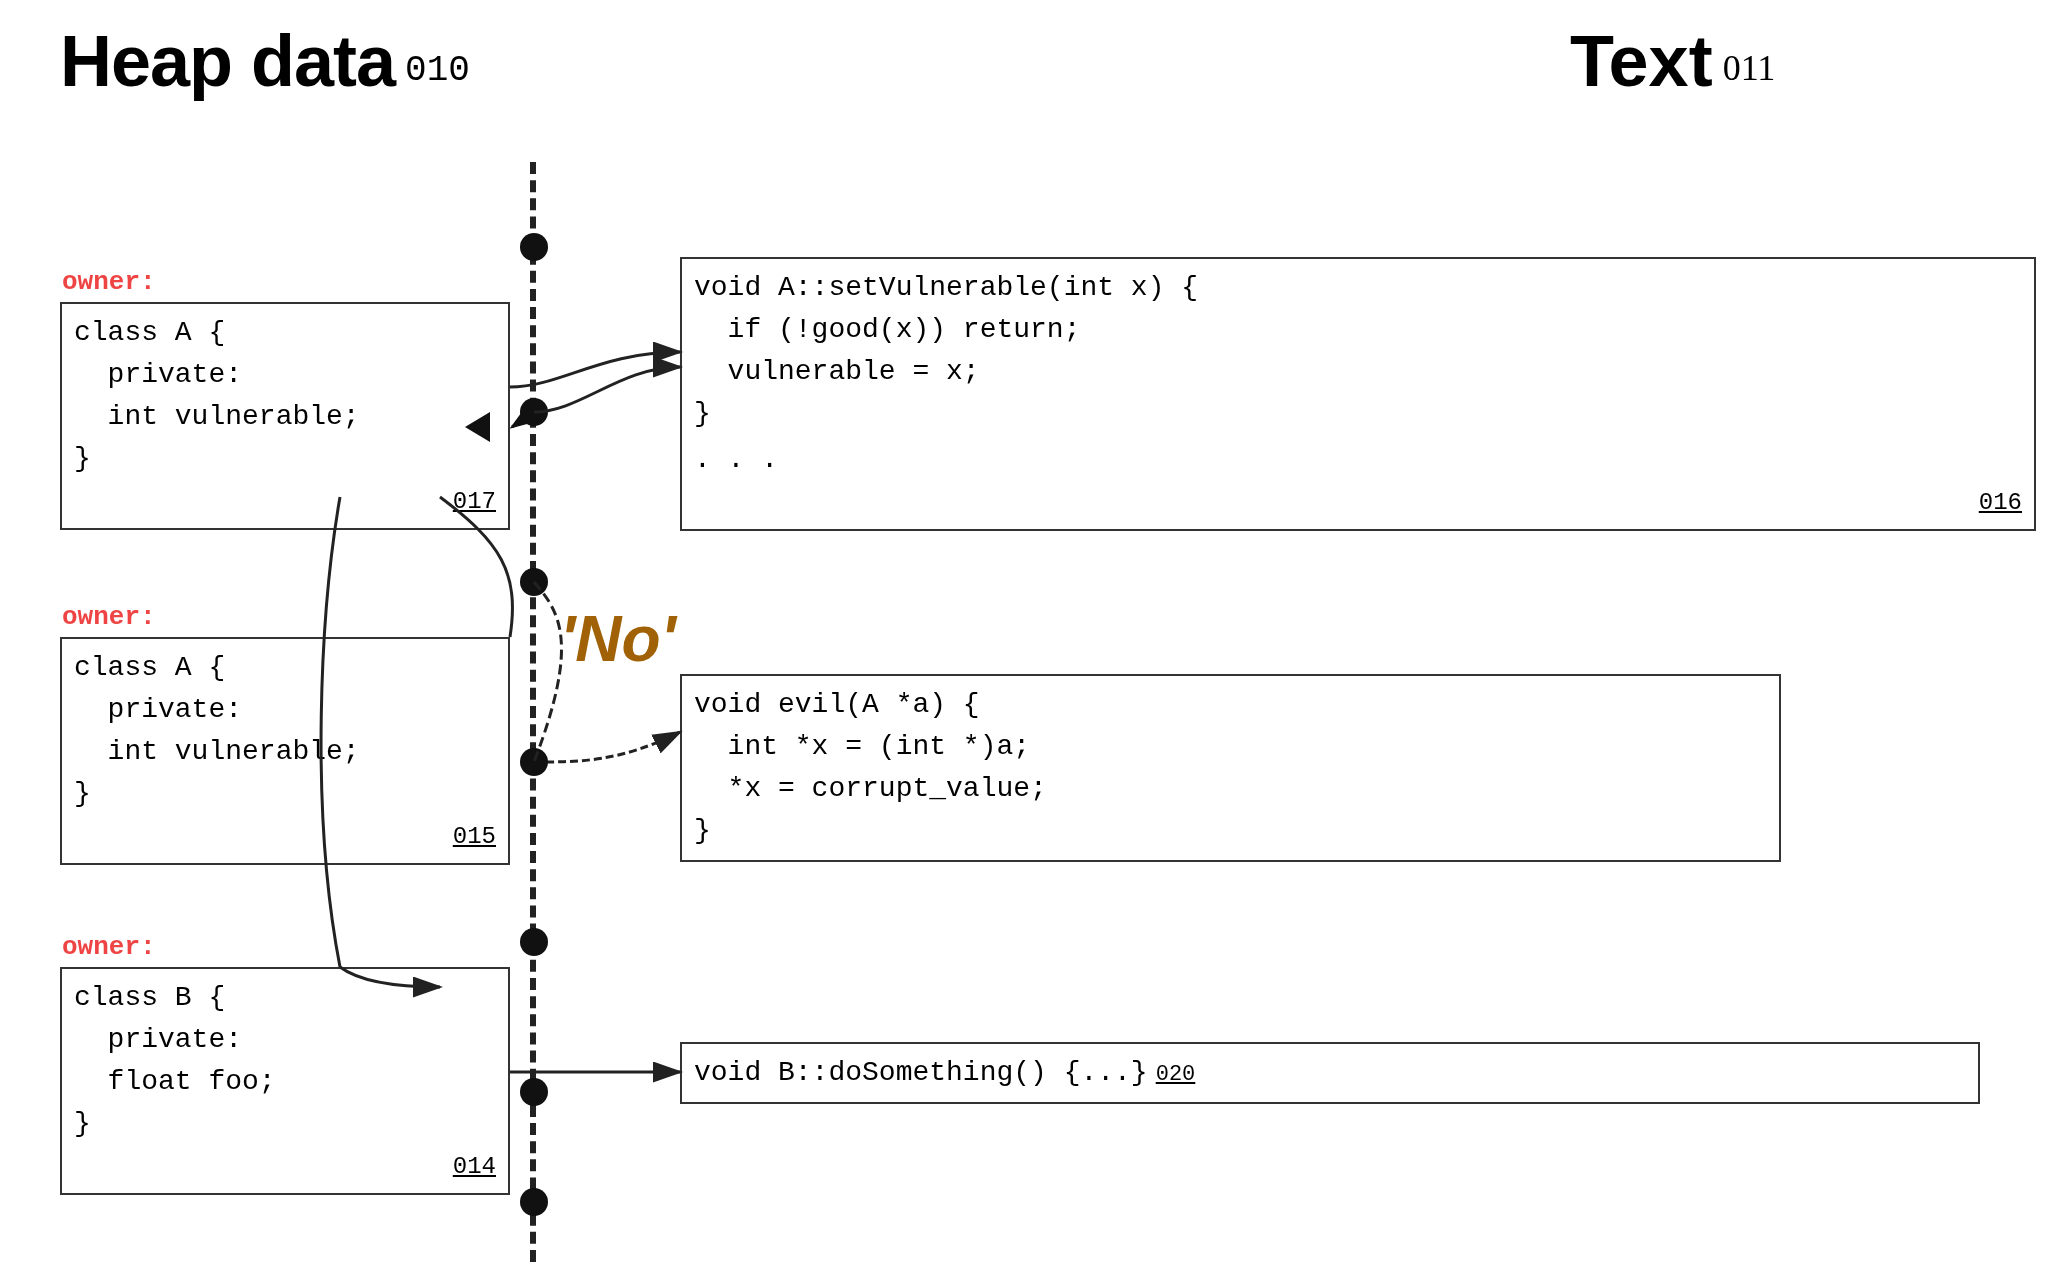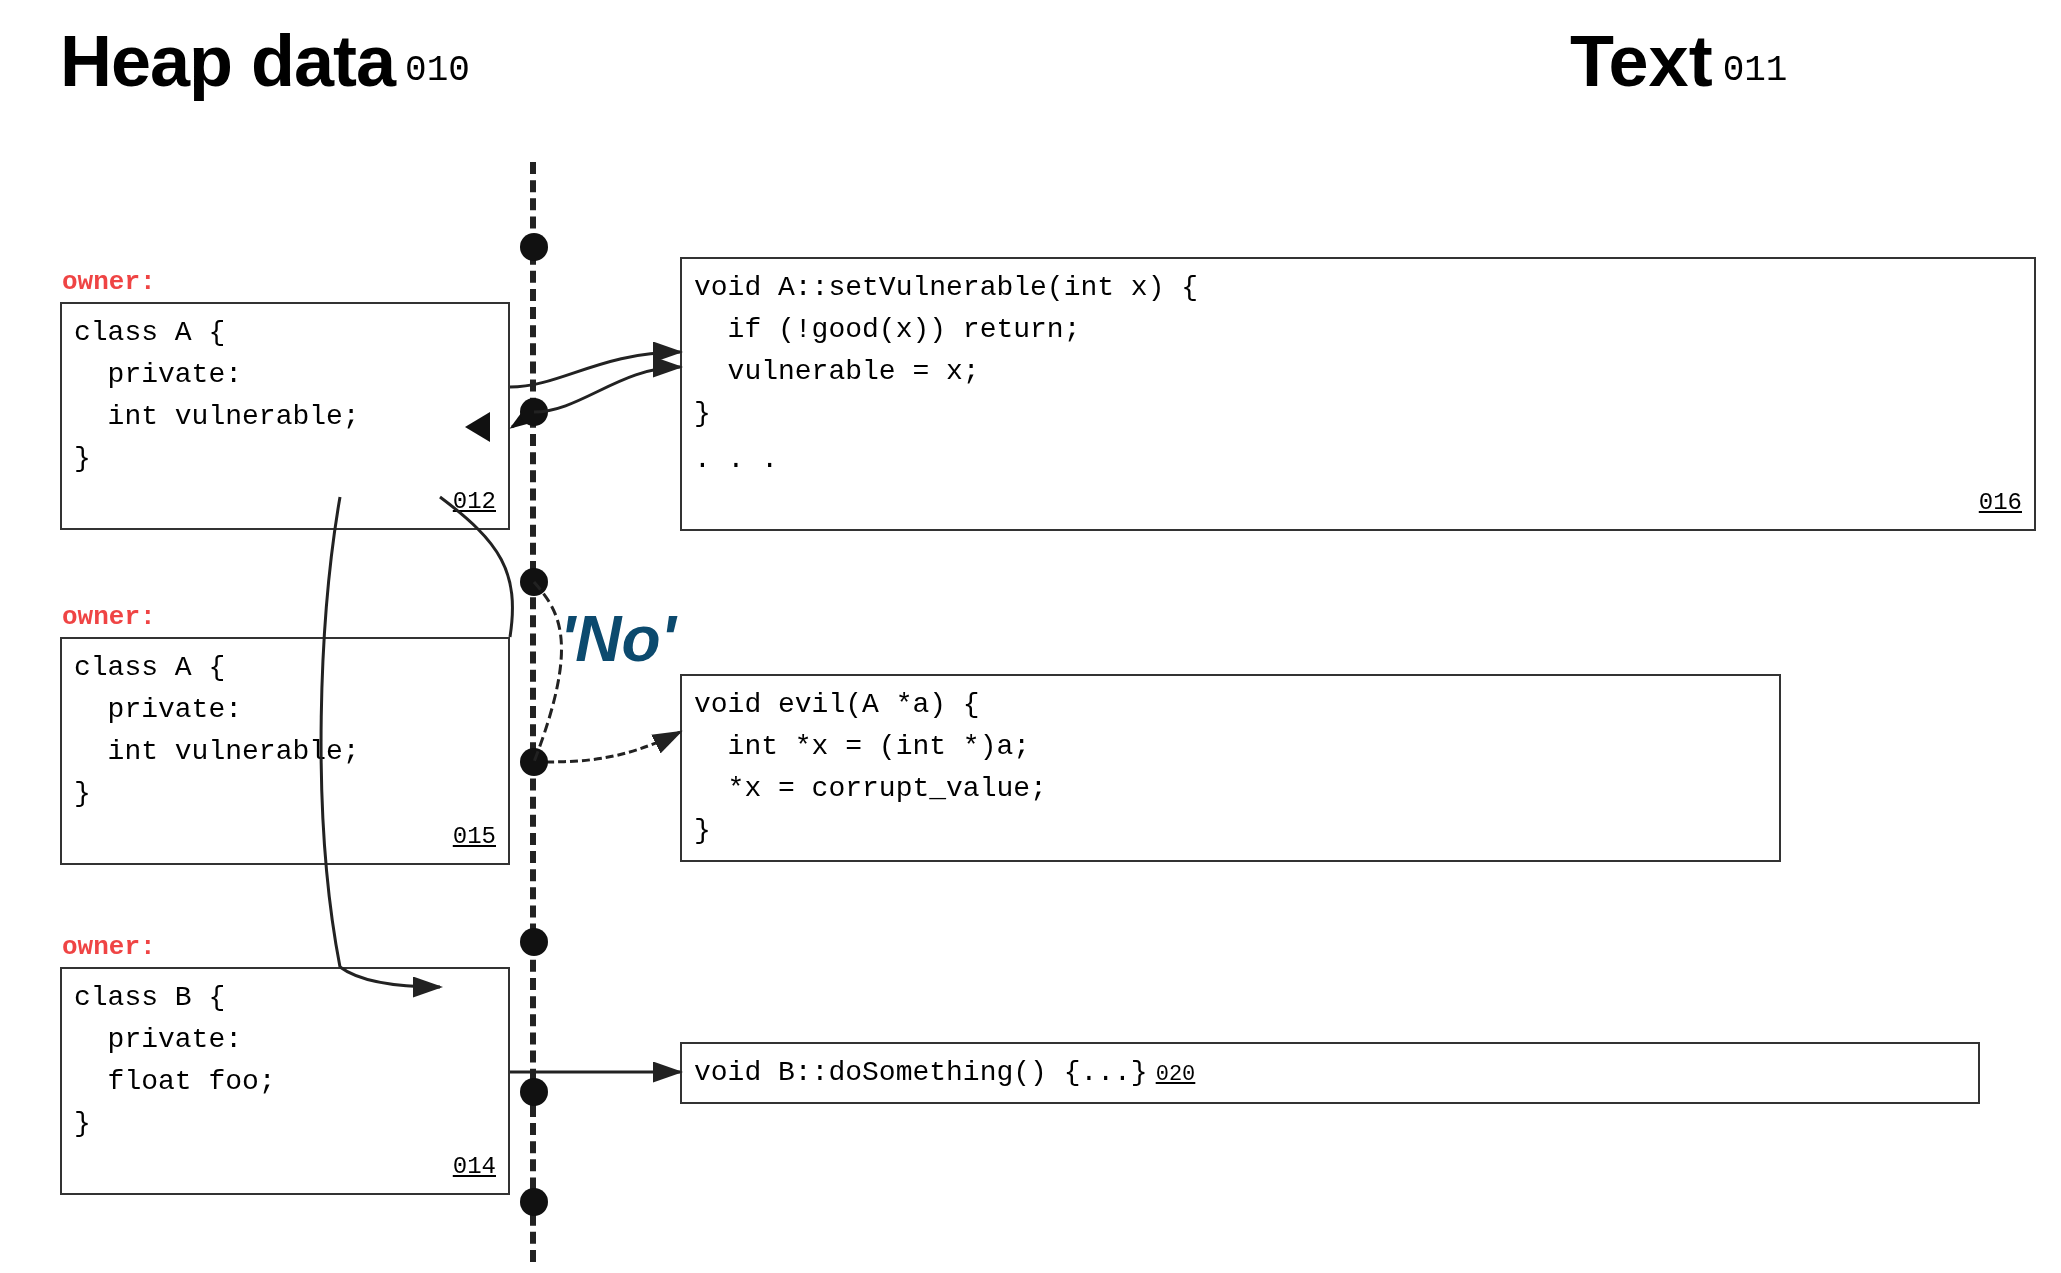--- a/index.html
+++ b/index.html
@@ -35,21 +35,21 @@
     }
 
     .title-text {
       font-family: Arial, sans-serif;
       font-size: 72px;
       font-weight: bold;
       margin-left: 600px;
     }
 
     .title-text-num {
-      font-family: Liberation Mono, monospace;
+      font-family: Liberation Serif, serif;
       font-size: 36px;
       font-weight: normal;
       vertical-align: super;
       margin-left: 10px;
       text-align: center;
     }
 
     .main-area {
       position: relative;
       width: 2061px;
@@ -97,21 +97,21 @@
 
     
     .no-text {
       position: absolute;
       font-family: Arial, sans-serif;
       font-size: 64px;
       font-weight: bold;
       font-style: italic;
       left: 560px;
       top: 490px;
-      color: #0c4a6e;
+      color: #a16207;
     }
 
     svg.arrows {
       position: absolute;
       top: 0;
       left: 0;
       width: 2061px;
       height: 1273px;
       pointer-events: none;
     }
@@ -132,21 +132,21 @@
 <div class="main-area">
 
   <div class="center-line"></div>
 
   <div class="owner-label" style="top:155px; left:62px;">owner:</div>
   <div class="code-box" style="top:190px; left:60px; width:450px;">
     <div>class A {</div>
     <div>&nbsp;&nbsp;private:</div>
     <div>&nbsp;&nbsp;int vulnerable;</div>
     <div>}</div>
-    <span class="ref-num">012</span>
+    <span class="ref-num">017</span>
   </div>
 
   <div class="owner-label" style="top:490px; left:62px;">owner:</div>
   <div class="code-box" style="top:525px; left:60px; width:450px;">
     <div>class A {</div>
     <div>&nbsp;&nbsp;private:</div>
     <div>&nbsp;&nbsp;int vulnerable;</div>
     <div>}</div>
     <span class="ref-num">015</span>
   </div>

